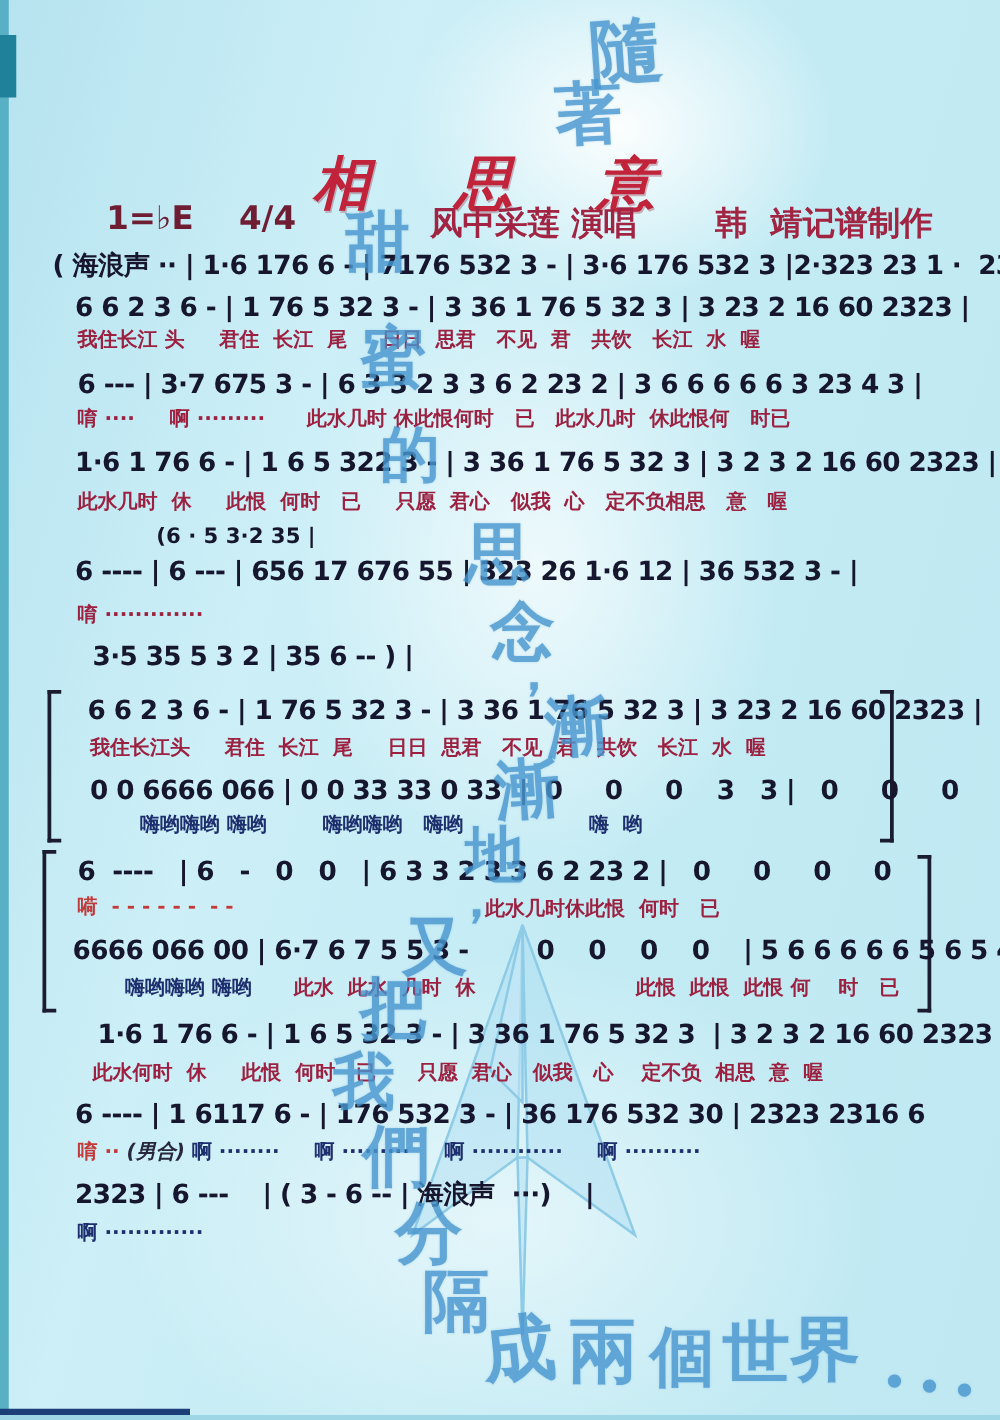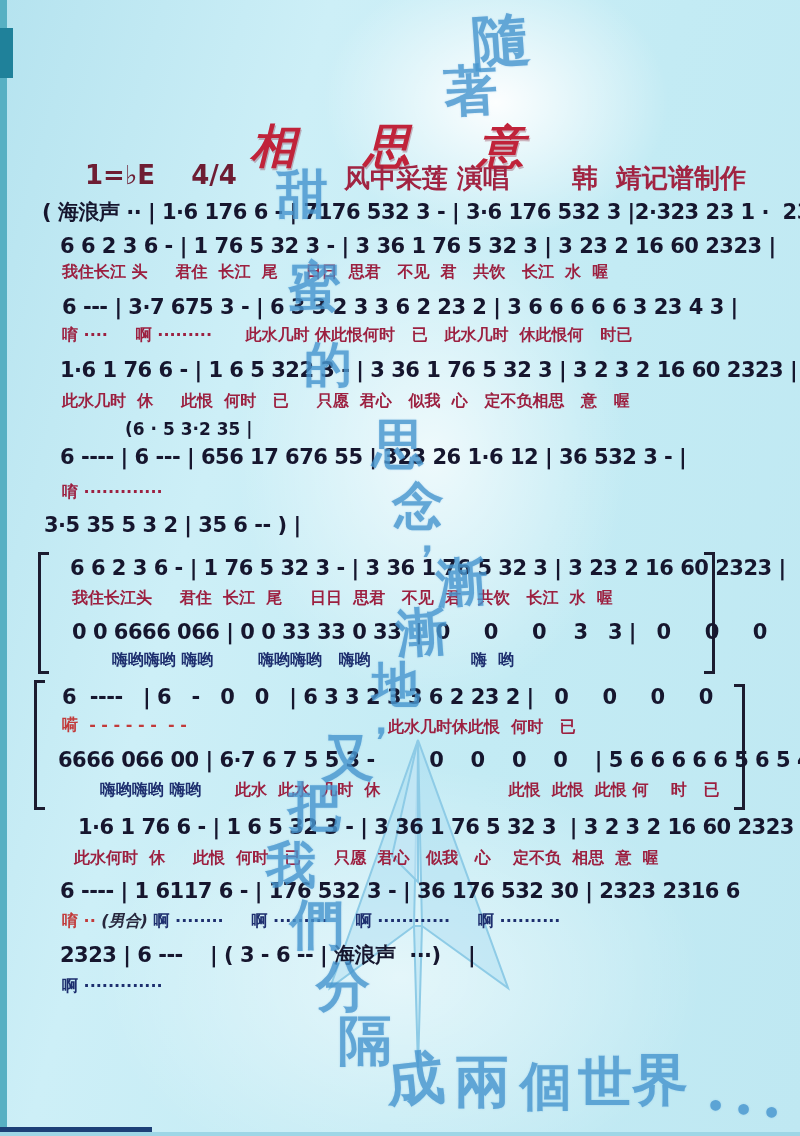--- a/index.html
+++ b/index.html
@@ -80,21 +80,21 @@
   <div class="row lyr" style="left:62px;top:326px;">唷 ····     啊 ·········      此水几时 休此恨何时   已   此水几时  休此恨何   时已</div>
 
   <div class="row note" style="left:60px;top:358px;">1·6 1 76 6 - | 1 6 5 322 3 - | 3 36 1 76 5 32 3 | 3 2 3 2 16 60 2323 |</div>
   <div class="row lyr" style="left:62px;top:392px;">此水几时  休     此恨  何时   已     只愿  君心   似我  心   定不负相思   意   喔</div>
 
   <div class="row note-sm" style="left:125px;top:420px;">(6 · 5 3·2 35 |</div>
 
   <div class="row note" style="left:60px;top:445px;">6 ---- | 6 --- | 656 17 676 55 | 323 26 1·6 12 | 36 532 3 - |</div>
   <div class="row lyr" style="left:62px;top:483px;">唷 ·············</div>
 
-  <div class="row note" style="left:44px;top:513px;">3·5 35 5 3 2 | 35 6 -- ) |</div>
+  <div class="row note" style="left:74px;top:513px;">3·5 35 5 3 2 | 35 6 -- ) |</div>
 
   <div class="bracket bl" style="left:38px;top:552px;height:116px;"></div>
   <div class="bracket br" style="left:704px;top:552px;height:116px;"></div>
   <div class="row note" style="left:70px;top:556px;">6 6 2 3 6 - | 1 76 5 32 3 - | 3 36 1 76 5 32 3 | 3 23 2 16 60 2323 |</div>
   <div class="row lyr" style="left:72px;top:589px;">我住长江头     君住  长江  尾     日日  思君   不见  君   共饮   长江  水  喔</div>
   <div class="row note" style="left:72px;top:620px;">0 0 6666 066 | 0 0 33 33 0 33  |  0     0     0    3   3 |   0     0     0     0</div>
   <div class="row lyr lyr-navy" style="left:112px;top:651px;">嗨哟嗨哟 嗨哟        嗨哟嗨哟   嗨哟                  嗨  哟</div>
 
   <div class="bracket bl" style="left:34px;top:680px;height:124px;"></div>
   <div class="bracket br" style="left:734px;top:684px;height:120px;"></div>

